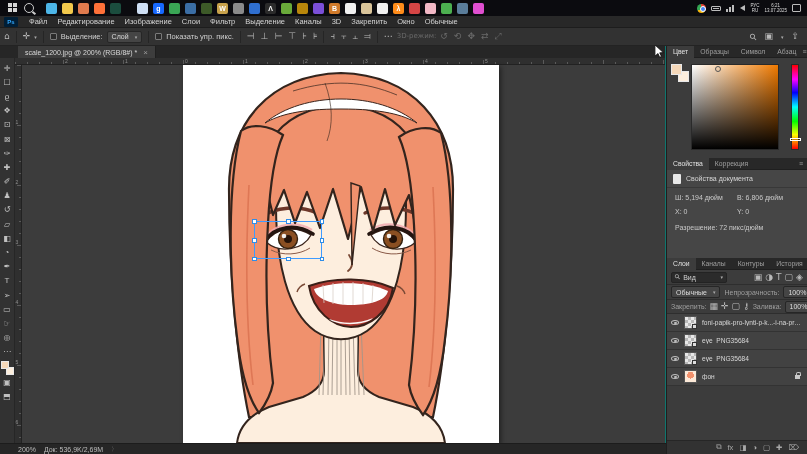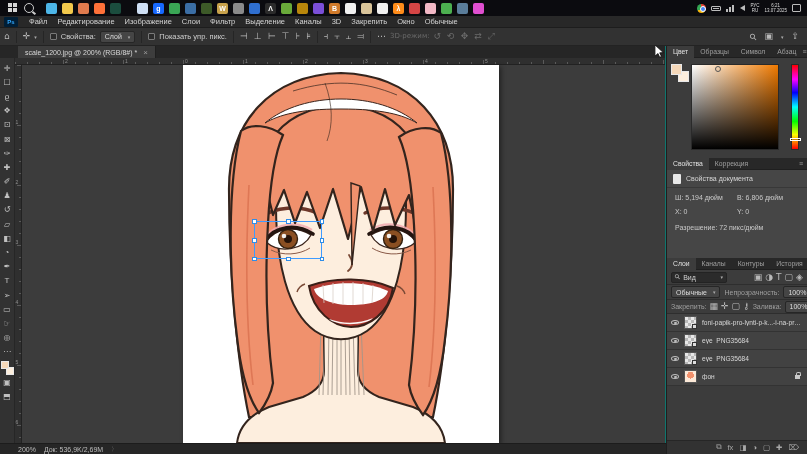--- a/index.html
+++ b/index.html
@@ -198,21 +198,21 @@
       </div>
   </div>
 
   <div class="optionsbar">
     <span class="glyph">⌂</span>
     <span class="opt-sep"></span>
     <span class="glyph">✛</span>
     <span class="dd-arrow">▾</span>
     <span class="opt-sep"></span>
     <span class="checkbox"></span>
-    <span>Свойства:</span>
+    <span>Выделение:</span>
     <span class="dropdown">
       <span>Слой</span>
         <span class="dd-arrow">▾</span>
     </span>
     <span class="opt-sep"></span>
     <span class="checkbox"></span>
     <span>Показать упр. пикс.</span>
     <span class="opt-sep"></span>
     <span id="align-icons" style="display:flex; gap:6px;">
         <span class="glyph">⊣</span>

